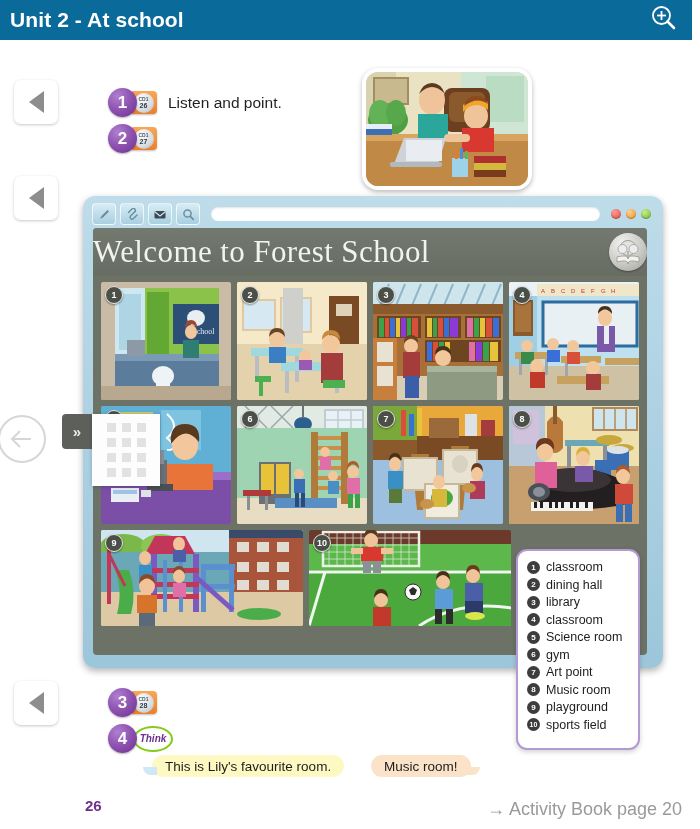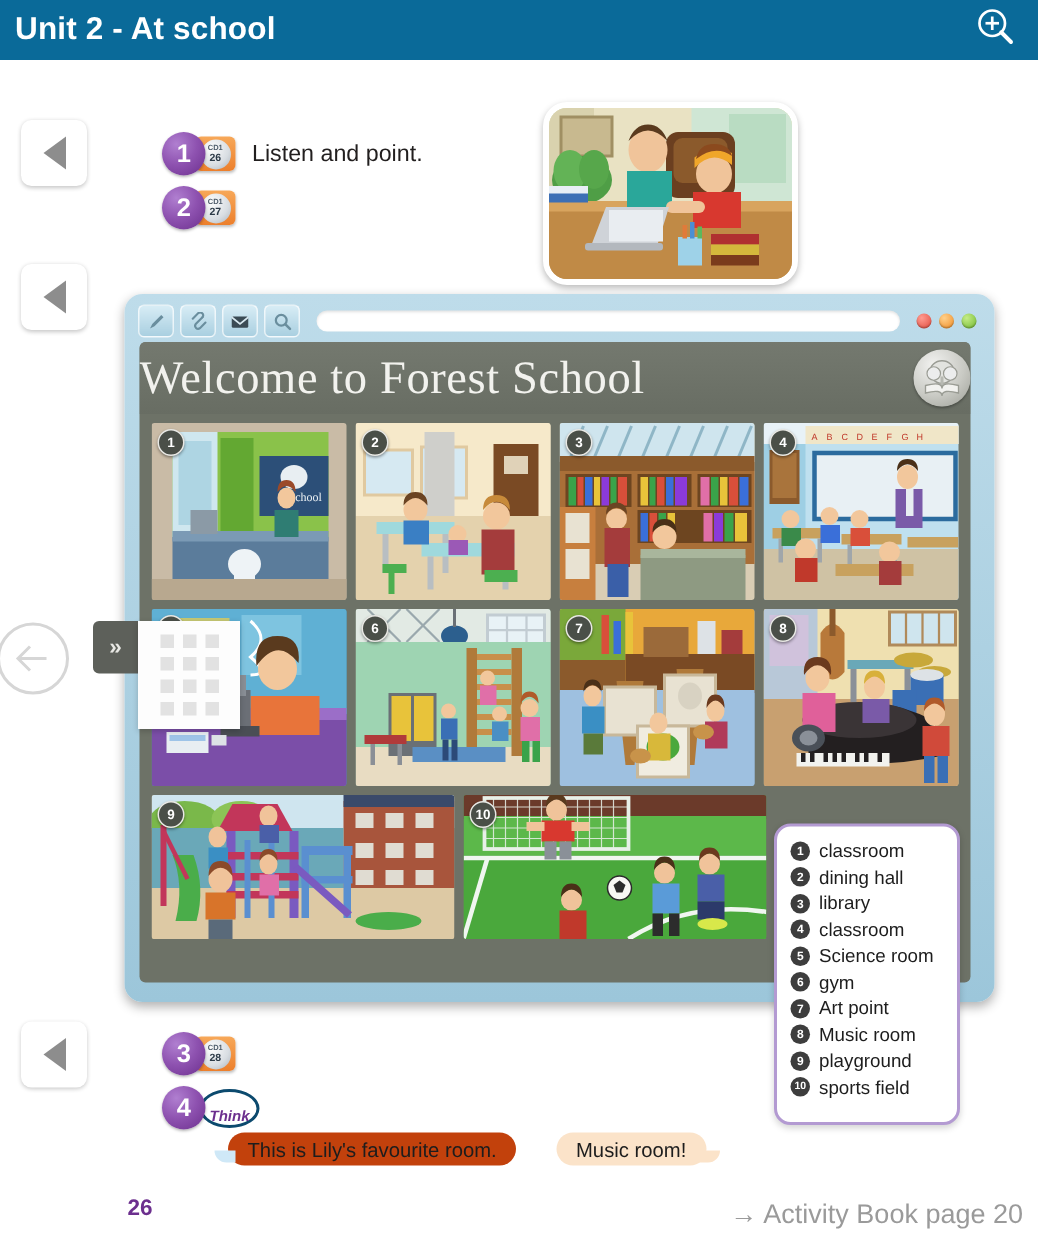--- a/index.html
+++ b/index.html
@@ -64,22 +64,22 @@
   .cd-disc{
     width:20px;height:20px;border-radius:50%;
     background:radial-gradient(circle at 35% 30%, #fdfdfd 0%,#d8dde2 60%,#a9b2bb 100%);
     display:flex;flex-direction:column;align-items:center;justify-content:center;
     line-height:1;
   }
   .cd-disc .cdl{font-size:5px;color:#4b5a68;font-weight:700;}
   .cd-disc .cdn{font-size:7px;color:#2c3a47;font-weight:700;}
   .think-badge{
     width:36px;height:22px;margin-left:-4px;
-    border:2px solid #0c4a6e;border-radius:50%;
-    display:flex;align-items:flex-end;justify-content:center;
+    border:2px solid #84cc16;border-radius:50%;
+    display:flex;align-items:center;justify-content:center;
     background:#fff;
   }
   .think-badge span{font-size:10px;font-weight:700;color:#6c2f8e;font-style:italic;}
   .ex-text{
     margin-left:11px;font-size:15.5px;font-weight:400;color:#221f1f;
     white-space:nowrap;
   }
 
   
   .top-illus{
@@ -178,21 +178,21 @@
     flex:none;
   }
   .vocab-label{margin-left:6px;font-size:12.5px;color:#1d1d1d;white-space:nowrap;}
 
   
   .bubble{
     position:absolute;height:22px;border-radius:11px;
     display:flex;align-items:center;padding:0 13px;
     font-size:13.5px;color:#1d1d1d;white-space:nowrap;
   }
-  .bub-blue{left:152px;top:755px;background:#c2410c;}
+  .bub-blue{left:152px;top:755px;background:#fef9c3;}
   .bub-blue:before{
     content:"";position:absolute;left:-9px;top:12px;width:14px;height:8px;
     background:#cfe8f7;border-radius:0 0 0 12px;
   }
   .bub-org{left:371px;top:755px;background:#fbe3c9;}
   .bub-org:after{
     content:"";position:absolute;right:-9px;top:12px;width:14px;height:8px;
     background:#fbe3c9;border-radius:0 0 12px 0;
   }
 

